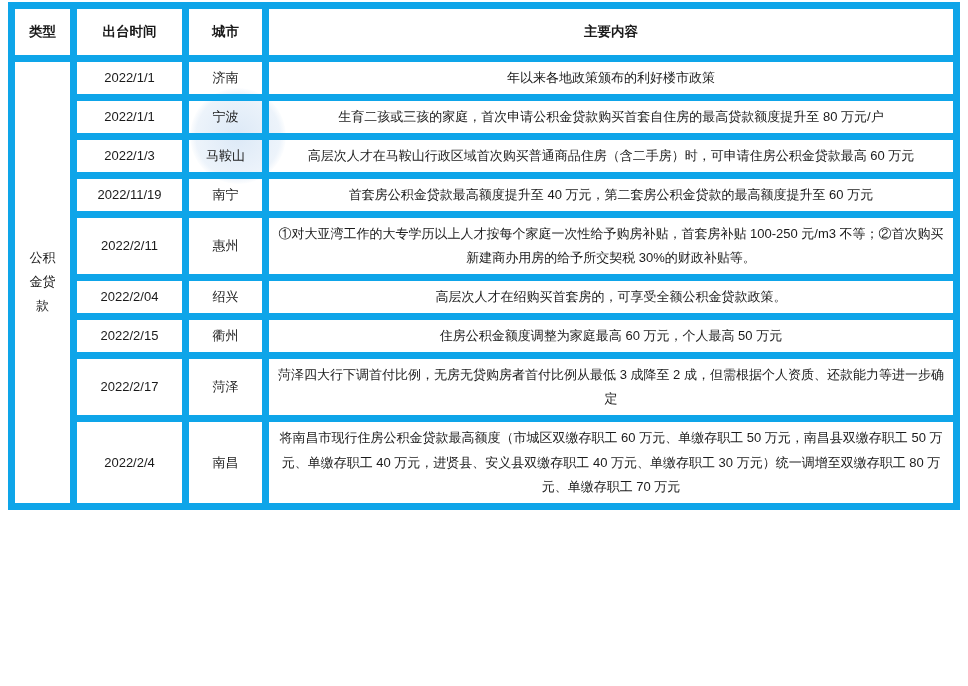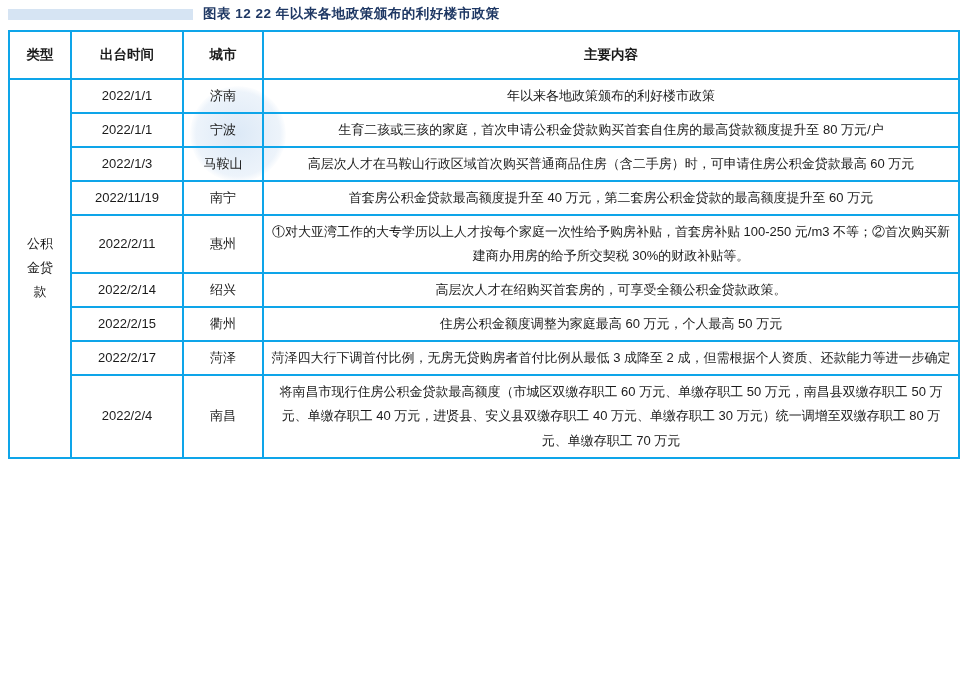--- a/index.html
+++ b/index.html
@@ -55,21 +55,21 @@
     position: relative;
     z-index: 1;
     border-collapse: collapse;
     width: 952px;
     margin: 2px 8px 0 8px;
     table-layout: fixed;
     background: transparent;
   }
   table.policy-table th,
   table.policy-table td {
-    border: 2px solid #0ea5e9;
+    border: 7px solid #0ea5e9;
     text-align: center;
     vertical-align: middle;
     font-size: 13px;
     line-height: 1.85;
     padding: 4px 6px;
     background: transparent;
   }
   table.policy-table th {
     font-weight: bold;
     height: 38px;
@@ -91,24 +91,20 @@
   }
   td.date-cell, td.city-cell {
     white-space: nowrap;
   }
 </style>
 </head>
 <body>
 
 <div class="page">
 
-  <div class="title-bar">
-    <div class="title-rule"></div>
-    <div class="title-text">图表 12   22 年以来各地政策颁布的利好楼市政策</div>
-  </div>
 
   <div class="watermark"></div>
 
   <table class="policy-table">
     <colgroup>
       <col class="col-type">
       <col class="col-date">
       <col class="col-city">
       <col class="col-content">
     </colgroup>
@@ -145,21 +141,21 @@
         <td class="date-cell">2022/11/19</td>
         <td class="city-cell">南宁</td>
         <td class="content-cell">首套房公积金贷款最高额度提升至 40 万元，第二套房公积金贷款的最高额度提升至 60 万元</td>
       </tr>
       <tr>
         <td class="date-cell">2022/2/11</td>
         <td class="city-cell">惠州</td>
         <td class="content-cell">①对大亚湾工作的大专学历以上人才按每个家庭一次性给予购房补贴，首套房补贴 100-250 元/m3 不等；②首次购买新建商办用房的给予所交契税 30%的财政补贴等。</td>
       </tr>
       <tr>
-        <td class="date-cell">2022/2/14</td>
+        <td class="date-cell">2022/2/04</td>
         <td class="city-cell">绍兴</td>
         <td class="content-cell">高层次人才在绍购买首套房的，可享受全额公积金贷款政策。</td>
       </tr>
       <tr>
         <td class="date-cell">2022/2/15</td>
         <td class="city-cell">衢州</td>
         <td class="content-cell">住房公积金额度调整为家庭最高 60 万元，个人最高 50 万元</td>
       </tr>
       <tr>
         <td class="date-cell">2022/2/17</td>

